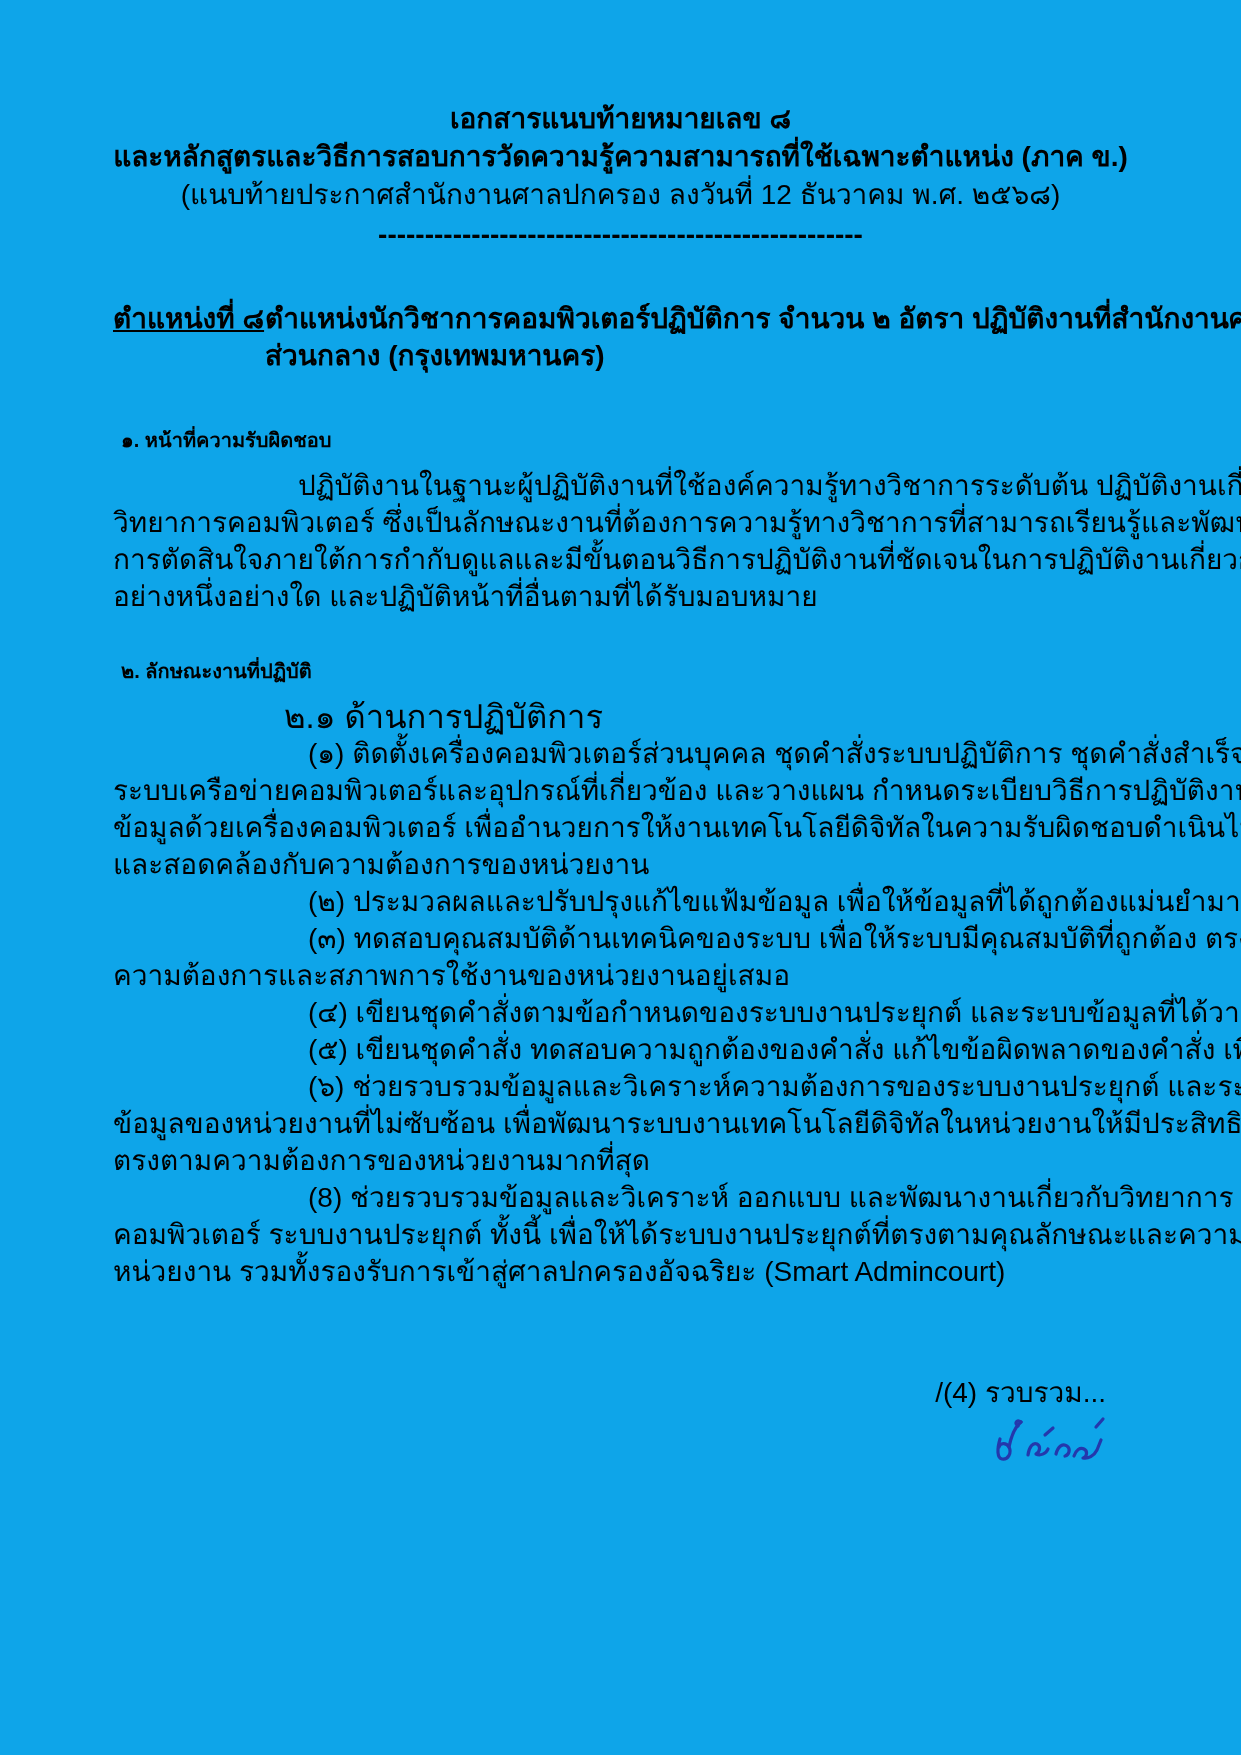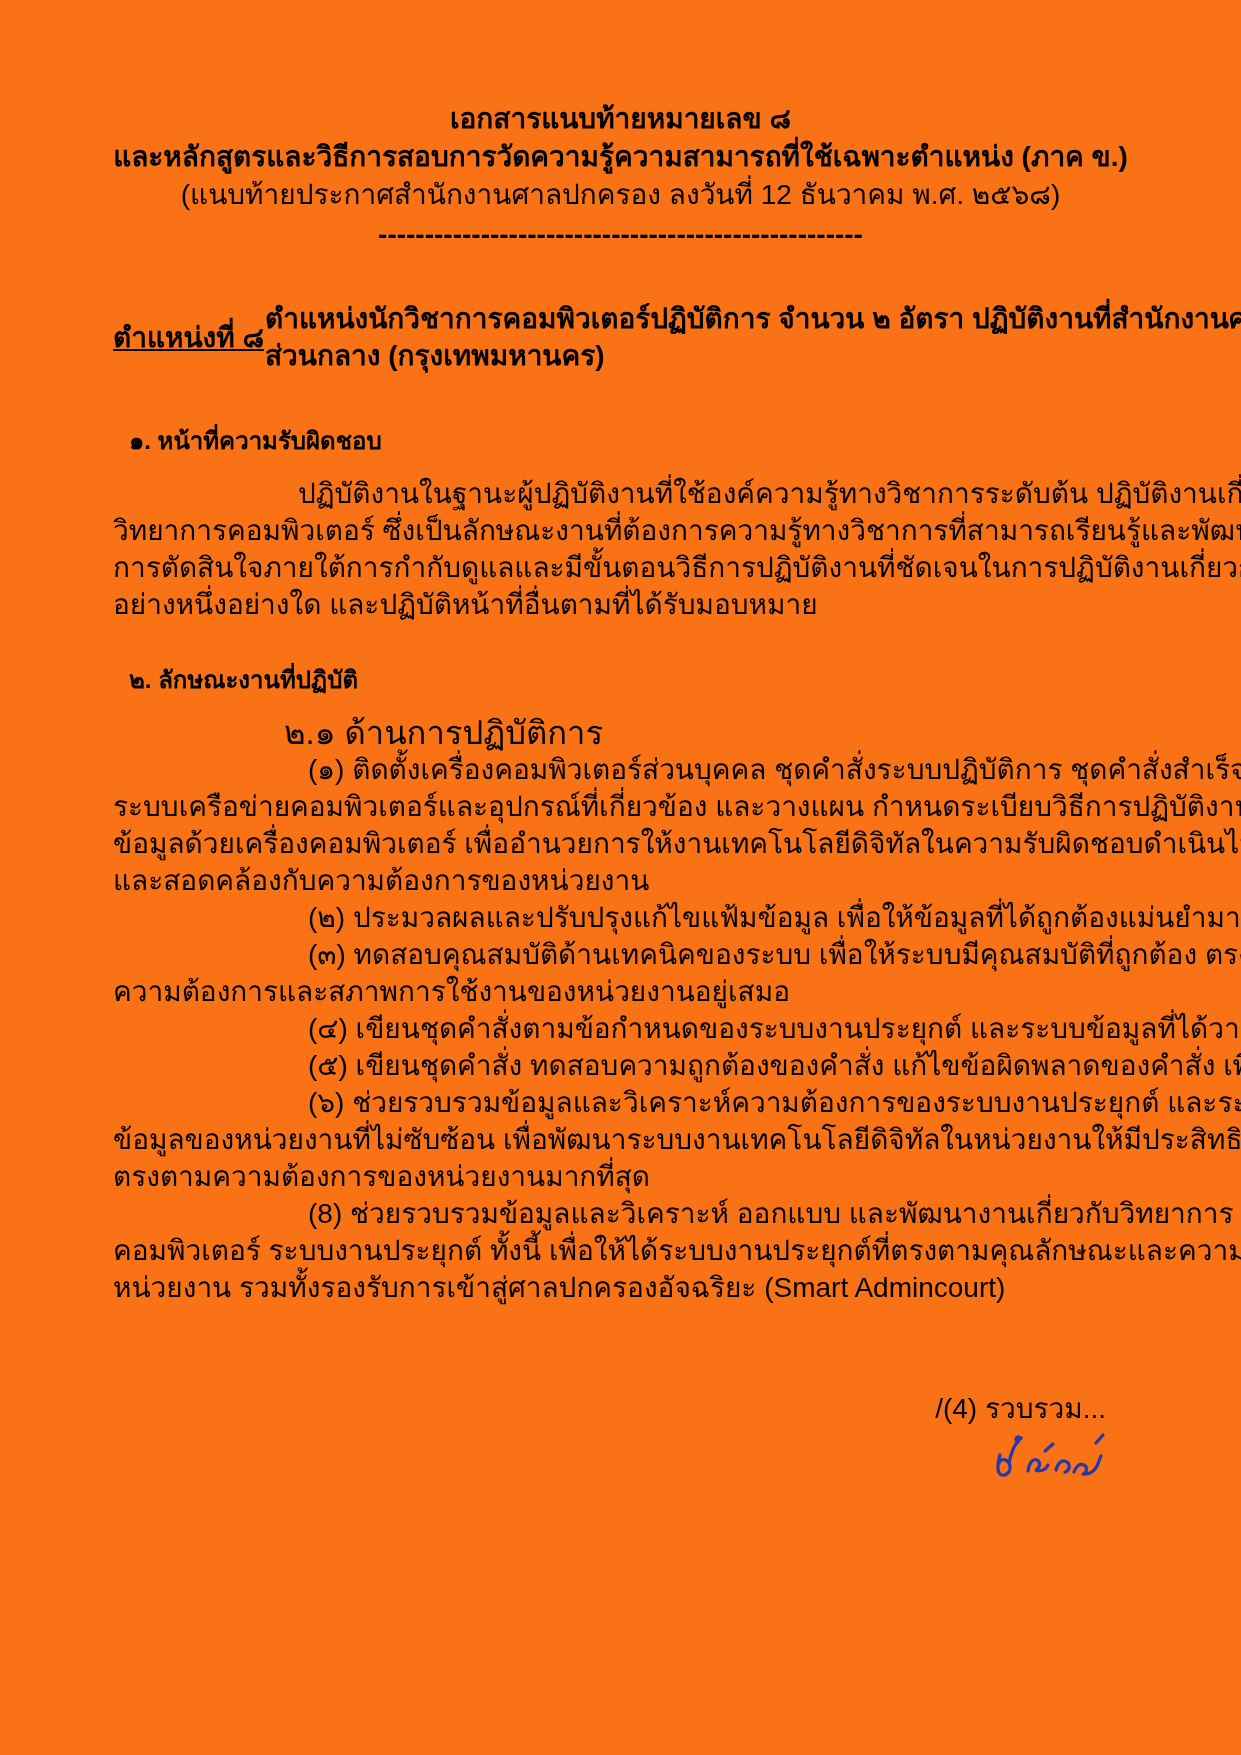--- a/index.html
+++ b/index.html
@@ -1,54 +1,54 @@
 <!DOCTYPE html>
 <html lang="th"><head>
 <meta charset="utf-8">
 <style>
   html, body { margin: 0; padding: 0; background: #e8e8e8; }
   .page {
     position: relative;
     width: 1241px;
     height: 1755px;
     margin: 0 auto;
-    background: #f97316;
+    background: #0ea5e9;
     color: #000000;
     font-family: "Liberation Sans", "DejaVu Sans", sans-serif;
     font-size: 28px;
     line-height: 37px;
     box-sizing: border-box;
     padding: 100px 113px 0 113px;
     overflow: hidden;
   }
   .center { text-align: center; }
   .bold { font-weight: bold; }
   .h-line { line-height: 38px; }
   .divider {
     line-height: 38px;
     letter-spacing: 0px;
     font-weight: bold;
     margin-top: 2px;
   }
   .position-block {
     display: flex;
     margin-top: 46px;
-    align-items: center;
+    align-items: flex-start;
   }
   .pos-label {
     flex: 0 0 152px;
     font-weight: bold;
     text-decoration: underline;
     white-space: nowrap;
   }
   .pos-desc { flex: 1; font-weight: bold; }
   .sec-heading {
     font-weight: bold;
-    font-size: 24px;
-    margin: 16px;
+    font-size: 20px;
+    margin: 8px;
     line-height: 37px;
   }
   .s1-heading { margin-top: 48px; }
   .s2-heading { margin-top: 38px; }
   .sub-heading {
     font-weight: normal;
     margin: 0;
     padding-left: 171px;
     line-height: 37px;
   }

